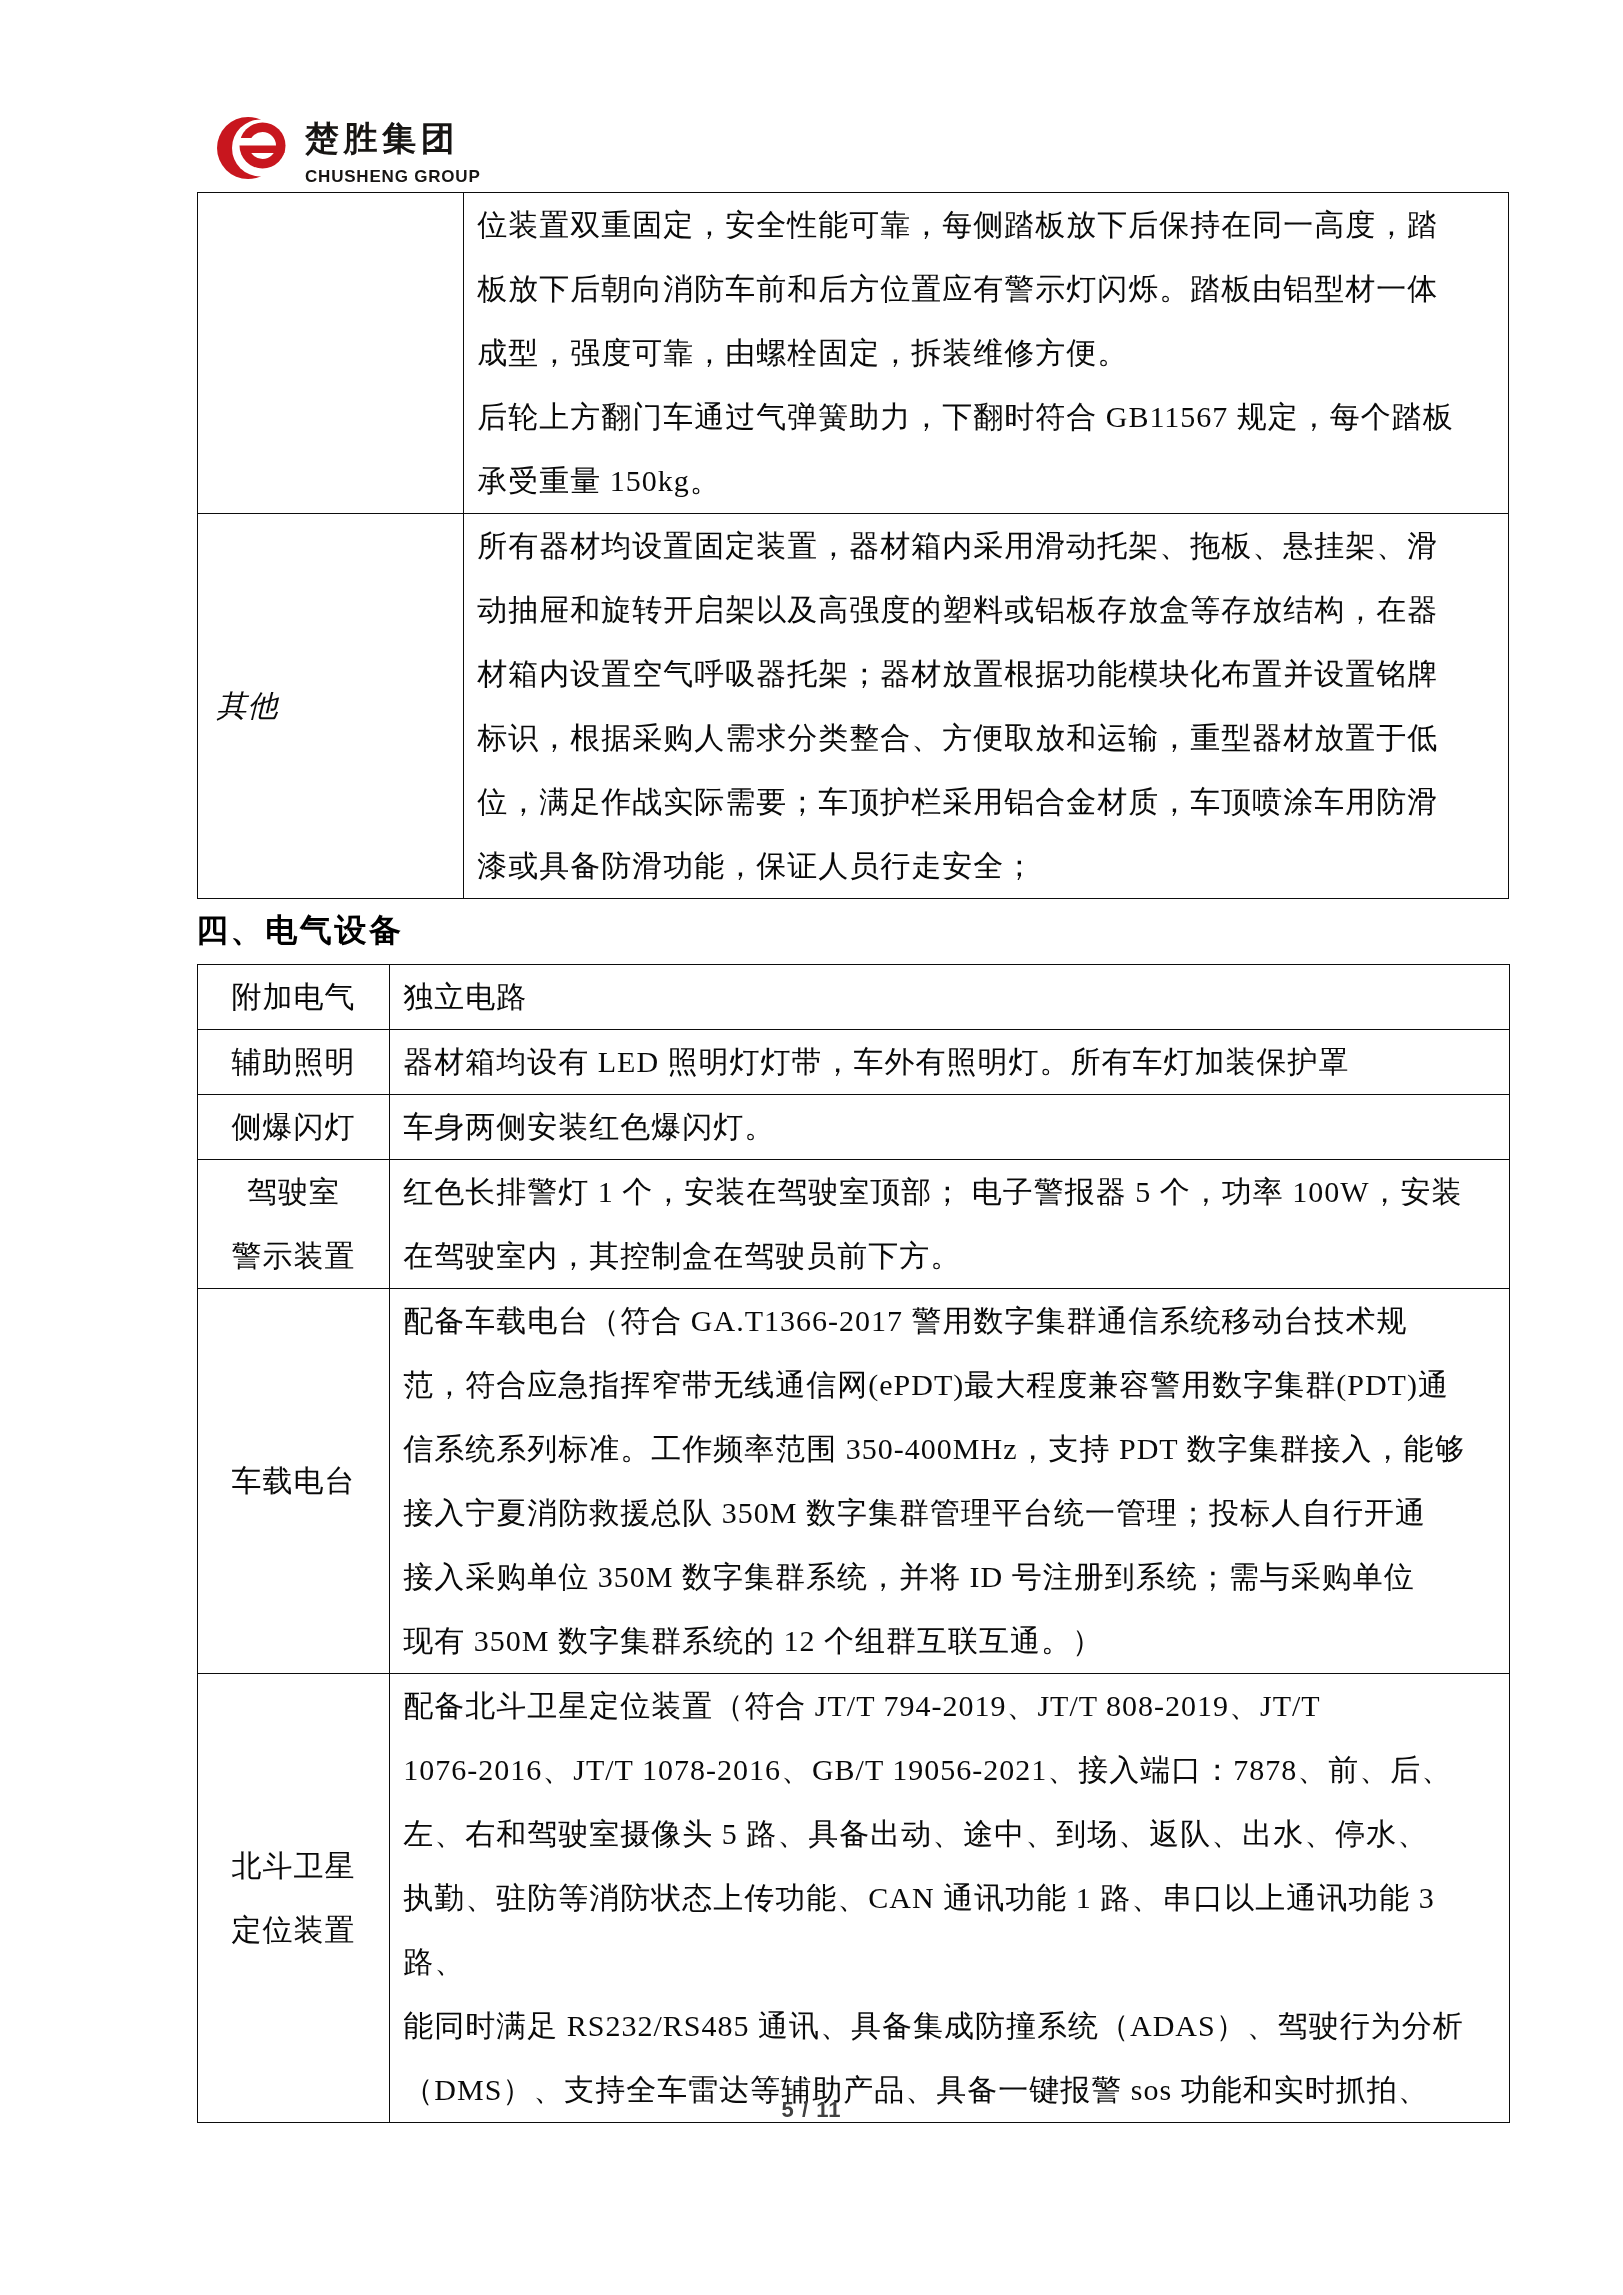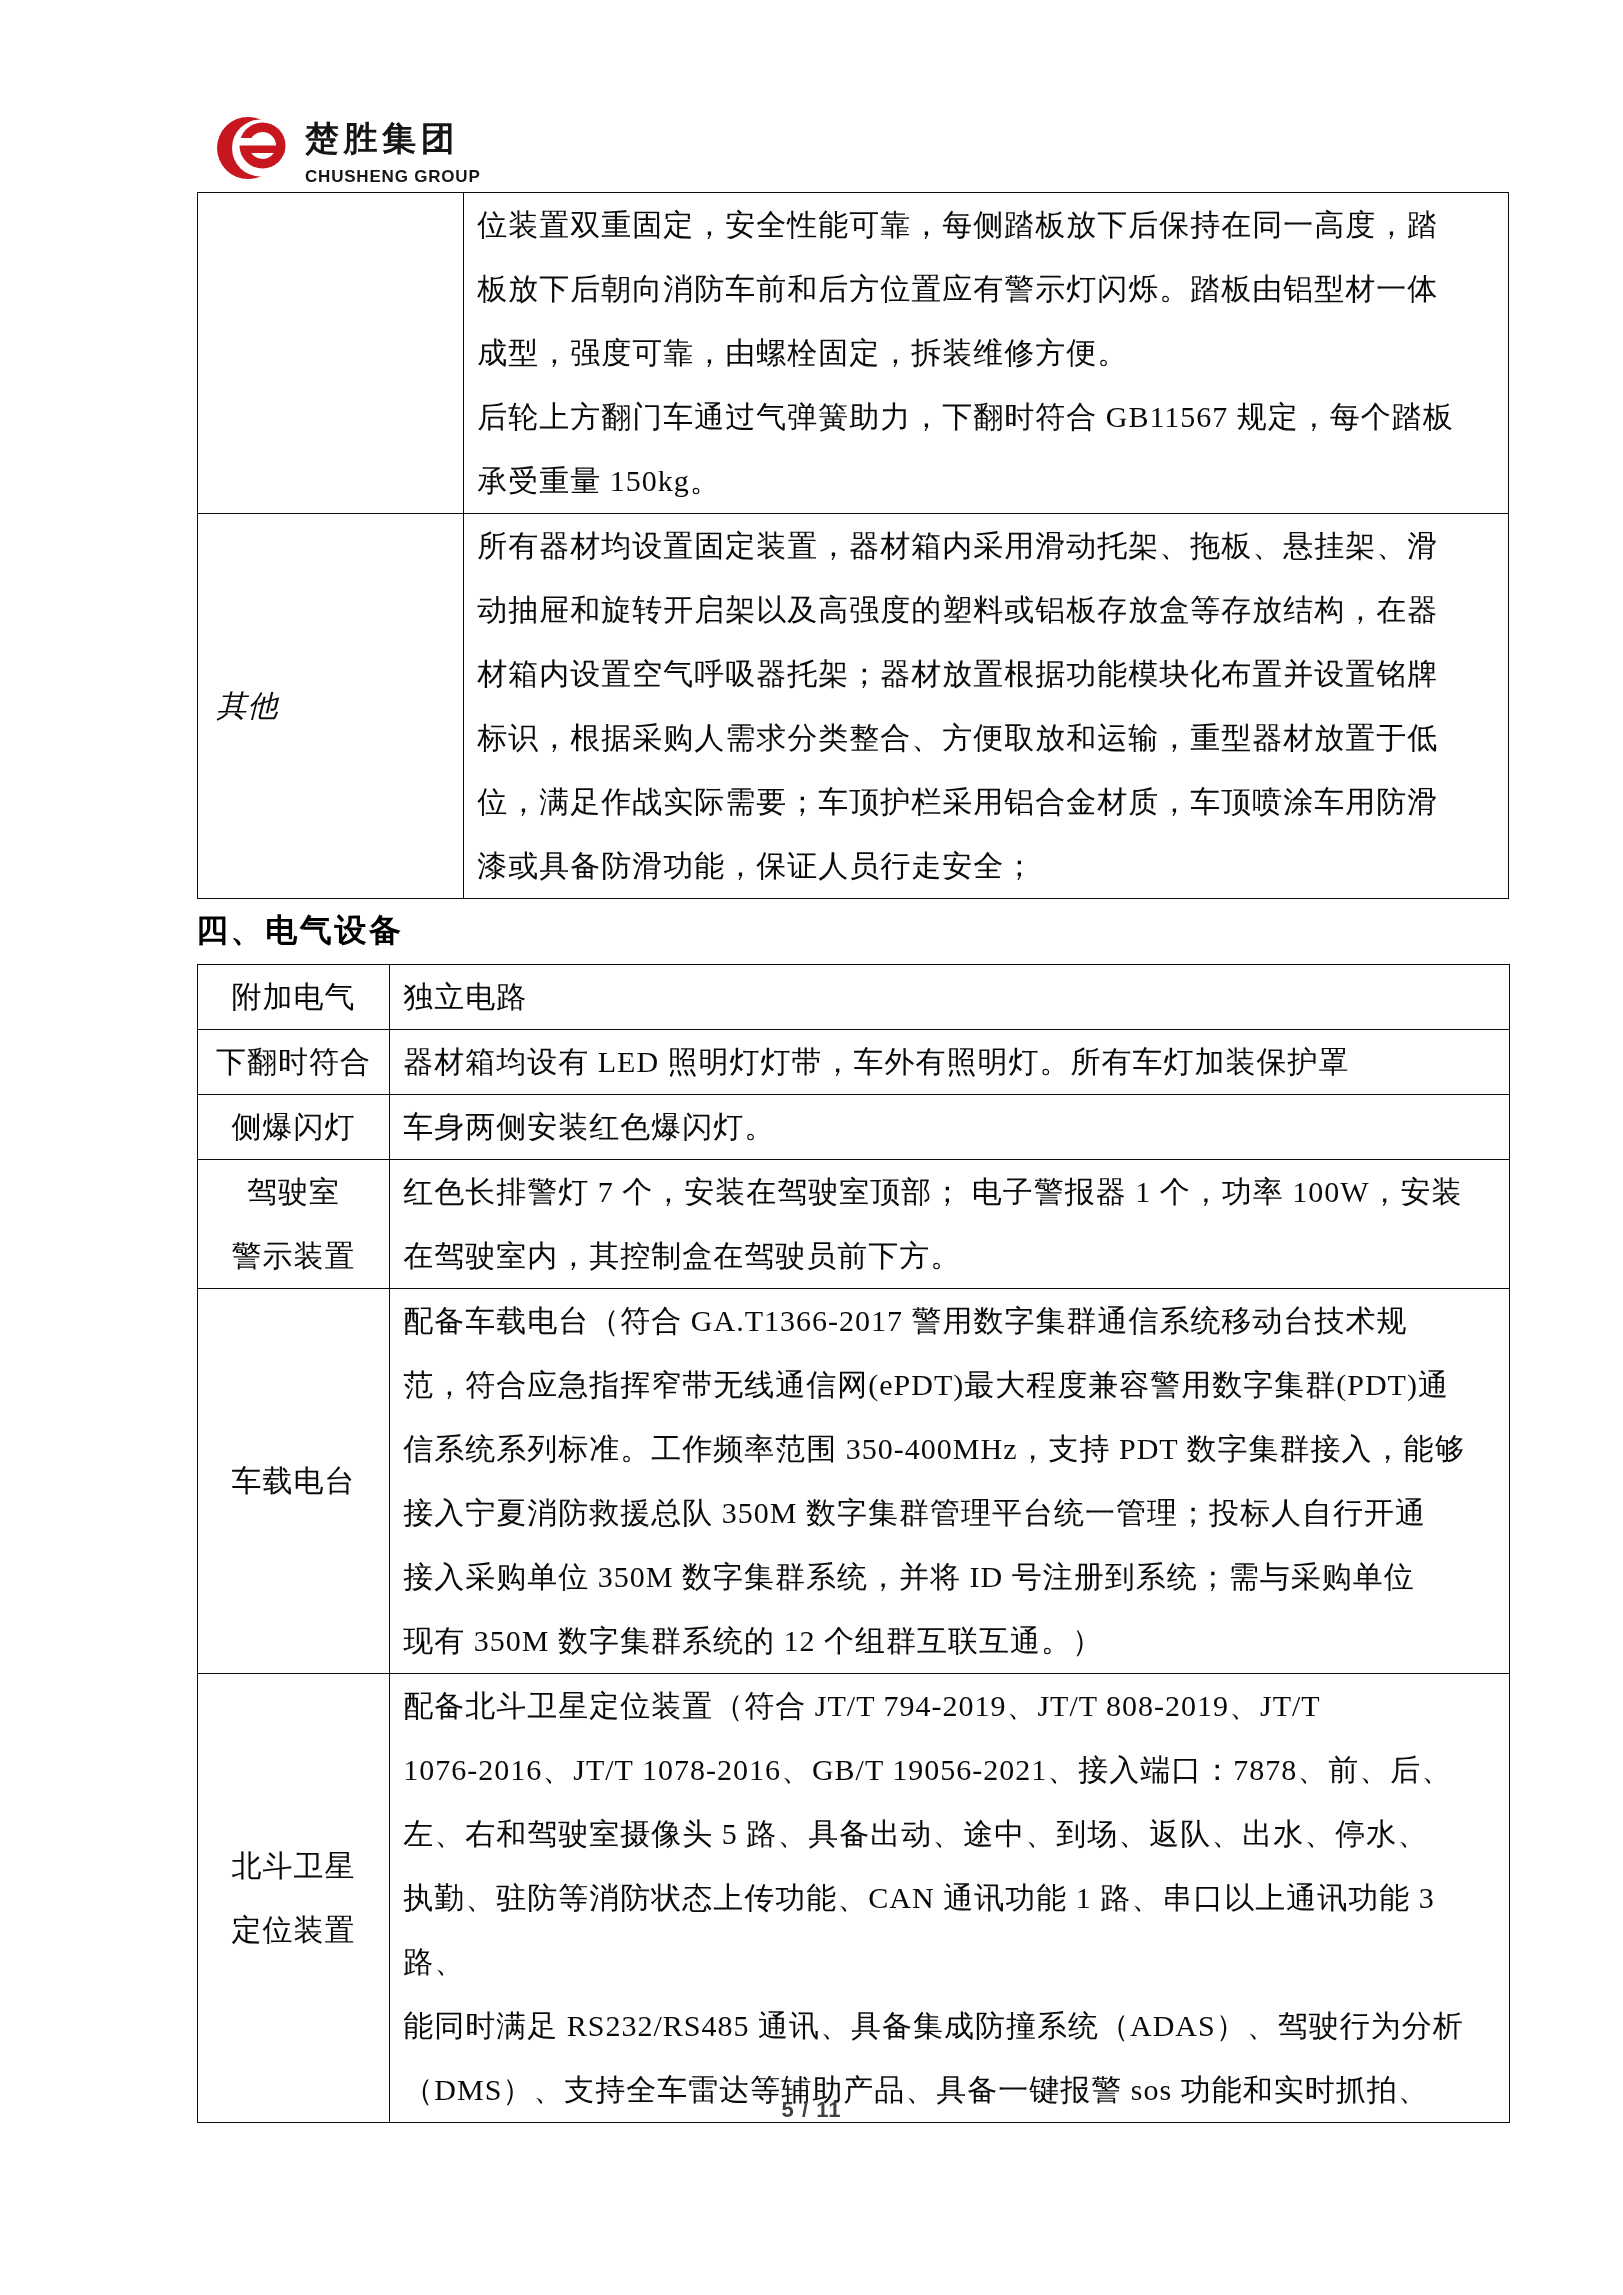--- a/index.html
+++ b/index.html
@@ -119,31 +119,31 @@
     <colgroup>
         <col style="width:192px">
         <col style="width:1120px">
       </colgroup>
     <tbody>
       <tr style="height:62px">
         <td class="cell-label">附加电气</td>
         <td class="cell-content">独立电路</td>
       </tr>
       <tr style="height:65px">
-        <td class="cell-label">下翻时符合</td>
+        <td class="cell-label">辅助照明</td>
         <td class="cell-content">器材箱均设有 LED 照明灯灯带，车外有照明灯。所有车灯加装保护罩</td>
       </tr>
       <tr style="height:62px">
         <td class="cell-label">侧爆闪灯</td>
         <td class="cell-content">车身两侧安装红色爆闪灯。</td>
       </tr>
       <tr style="height:128px">
         <td class="cell-label">驾驶室
 警示装置</td>
-        <td class="cell-content">红色长排警灯 7 个，安装在驾驶室顶部； 电子警报器 1 个，功率 100W，安装
+        <td class="cell-content">红色长排警灯 1 个，安装在驾驶室顶部； 电子警报器 5 个，功率 100W，安装
 在驾驶室内，其控制盒在驾驶员前下方。</td>
       </tr>
       <tr style="height:383px">
         <td class="cell-label">车载电台</td>
         <td class="cell-content">配备车载电台（符合 GA.T1366-2017 警用数字集群通信系统移动台技术规
 范，符合应急指挥窄带无线通信网(ePDT)最大程度兼容警用数字集群(PDT)通
 信系统系列标准。工作频率范围 350-400MHz，支持 PDT 数字集群接入，能够
 接入宁夏消防救援总队 350M 数字集群管理平台统一管理；投标人自行开通
 接入采购单位 350M 数字集群系统，并将 ID 号注册到系统；需与采购单位
 现有 350M 数字集群系统的 12 个组群互联互通。）</td>

